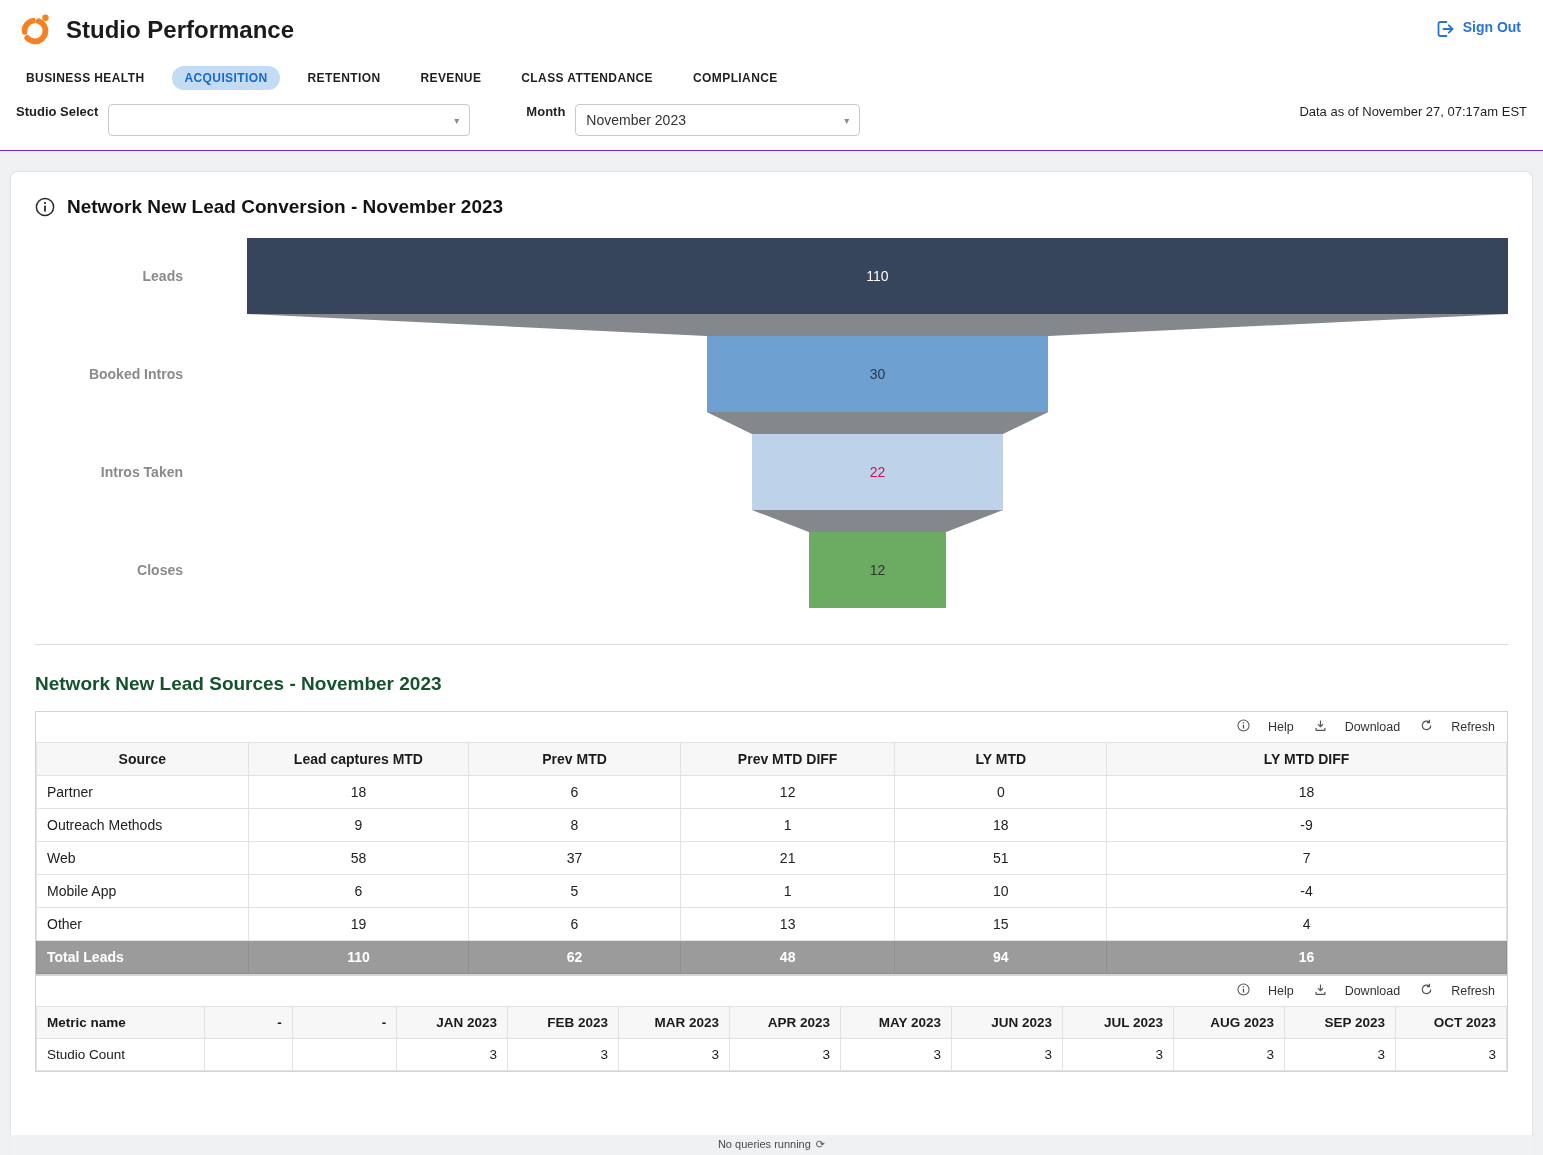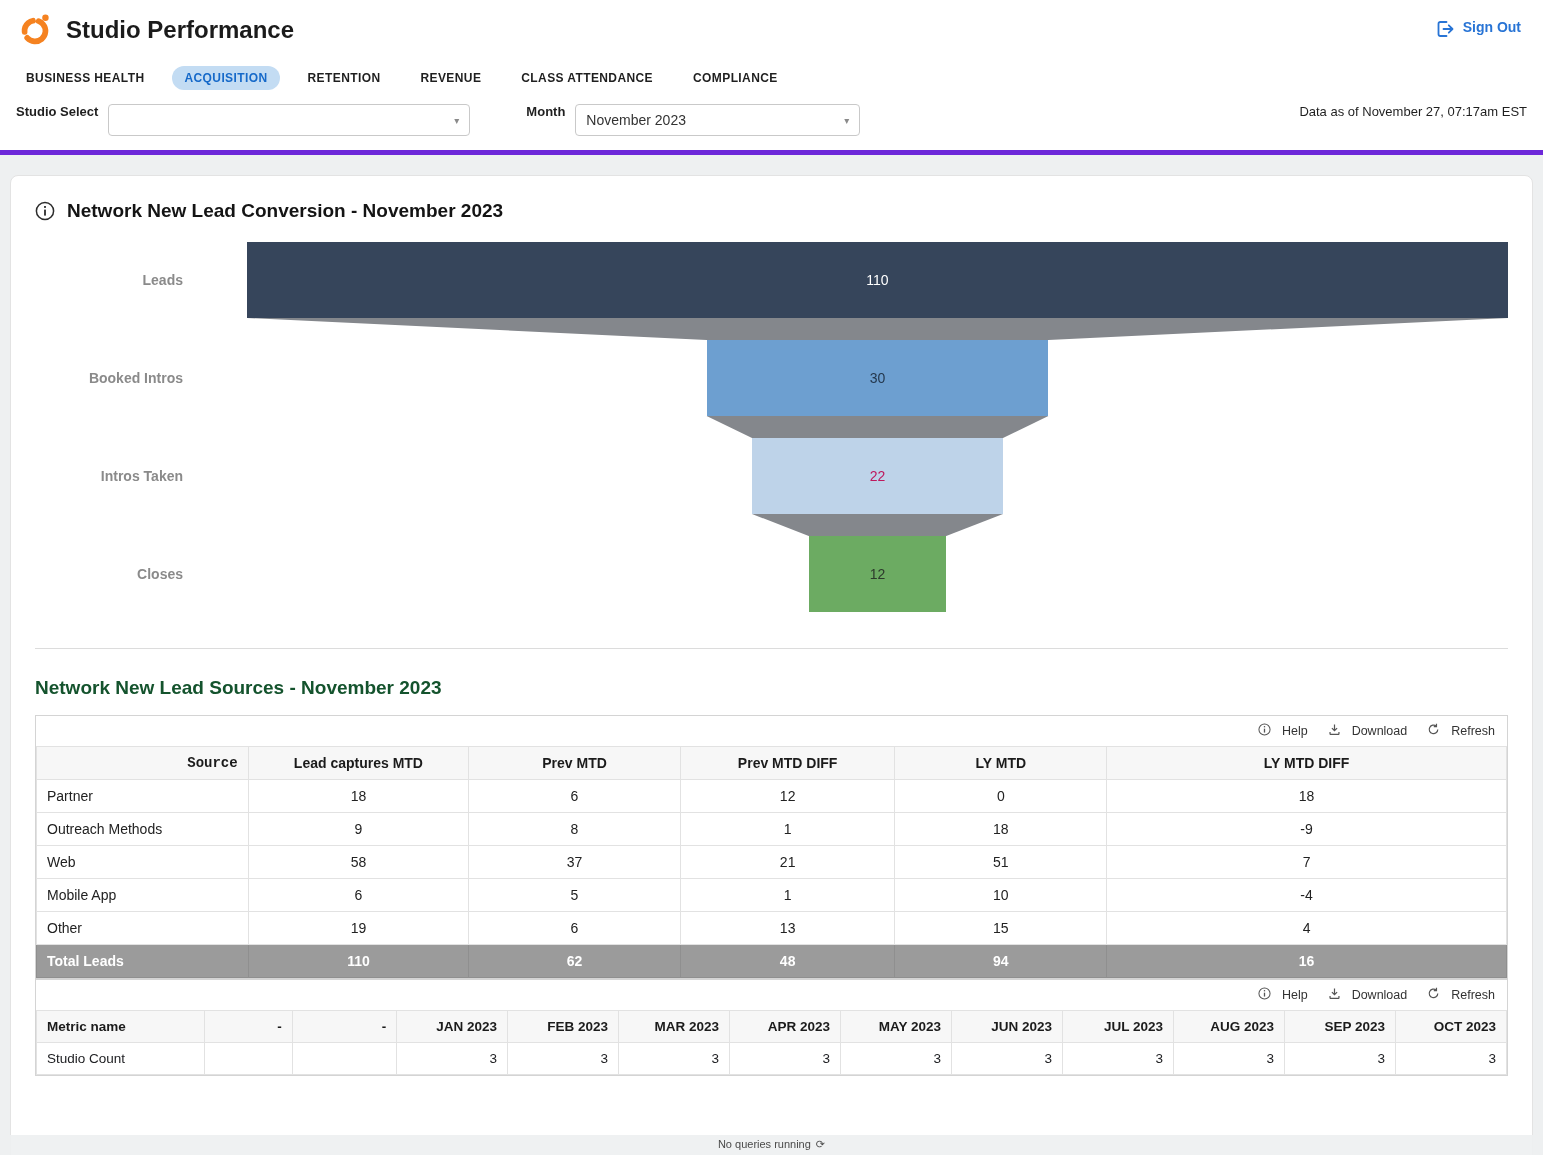--- a/index.html
+++ b/index.html
@@ -3,21 +3,21 @@
 <meta charset="utf-8">
 <style>
   * { box-sizing: border-box; }
   html,body { margin:0; padding:0; }
   body {
     width:1543px; height:1155px; overflow:hidden; position:relative;
     background:#eef0f1; font-family:"Liberation Sans", sans-serif; color:#202124;
   }
 
   
-  .topbar { background:#fff; border-bottom:5px solid #6d28d9; padding-bottom:14px; }
+  .topbar { background:#fff; border-bottom:1px solid #6d28d9; padding-bottom:14px; }
   .topbar-row1 { display:flex; align-items:center; height:60px; padding:0 16px; }
   .logo { width:38px; height:38px; display:flex; align-items:center; justify-content:center; }
   .app-title { font-size:24px; font-weight:bold; margin-left:12px; color:#1b1b1b; }
   .signout { margin-left:auto; display:flex; align-items:flex-start; gap:8px; color:#2874d5;
              font-weight:bold; font-size:14px; cursor:pointer; padding-right:6px; }
 
   .tabs { display:flex; align-items:center; gap:16px; padding:6px 14px 10px; }
   .tab { font-size:12px; font-weight:bold; letter-spacing:0.4px; color:#1f1f1f;
          padding:5px 12px; border-radius:14px; cursor:pointer; white-space:nowrap; }
   .tab.active { background:#c3dcf3; color:#1669c9; }
@@ -51,28 +51,28 @@
   .funnel-connector { height:22px; width:100%; }
 
   .divider { border-top:1px solid #dcdcdc; margin-top:2px; }
 
   .table-section-title { font-size:19px; font-weight:bold; color:#14532d; margin:28px 0 16px; }
 
   
   .table-box { border:1px solid #d4d4d4; }
   .table-toolbar { display:flex; justify-content:flex-end; align-items:center; gap:20px;
                    padding:7px 12px; font-size:12.5px; color:#333; }
-  .tb-item { display:flex; align-items:center; gap:11px; cursor:pointer; }
+  .tb-item { display:flex; align-items:center; gap:18px; cursor:pointer; }
 
   table { width:100%; border-collapse:collapse; font-size:14px; table-layout:fixed; }
   th, td { border:1px solid #e2e2e2; padding:8px 10px; overflow:hidden; white-space:nowrap; }
   thead th { background:#f7f7f7; font-weight:bold; color:#1b1b1b; }
 
   .lead-table th { text-align:center; }
-  .lead-table th:first-child { text-align:right;font-family:Liberation Mono, monospace; }
+  .lead-table th:first-child { text-align:center; }
   .lead-table td { text-align:center; color:#222; }
   .lead-table td:first-child { text-align:left; }
   .lead-table tr.total-row td { background:#9b9b9b; color:#fff; border-color:#8f8f8f; font-weight:600; }
 
   .paid-table th, .paid-table td { text-align:right; font-size:13.5px; }
   .paid-table th:first-child, .paid-table td:first-child { text-align:left; }
 
   
   .status-bar { position:absolute; left:0; right:0; bottom:0; text-align:center;
                 font-size:11px; color:#4a4a4a; padding:3px 0 4px; background:rgba(238,240,241,0.92); }

